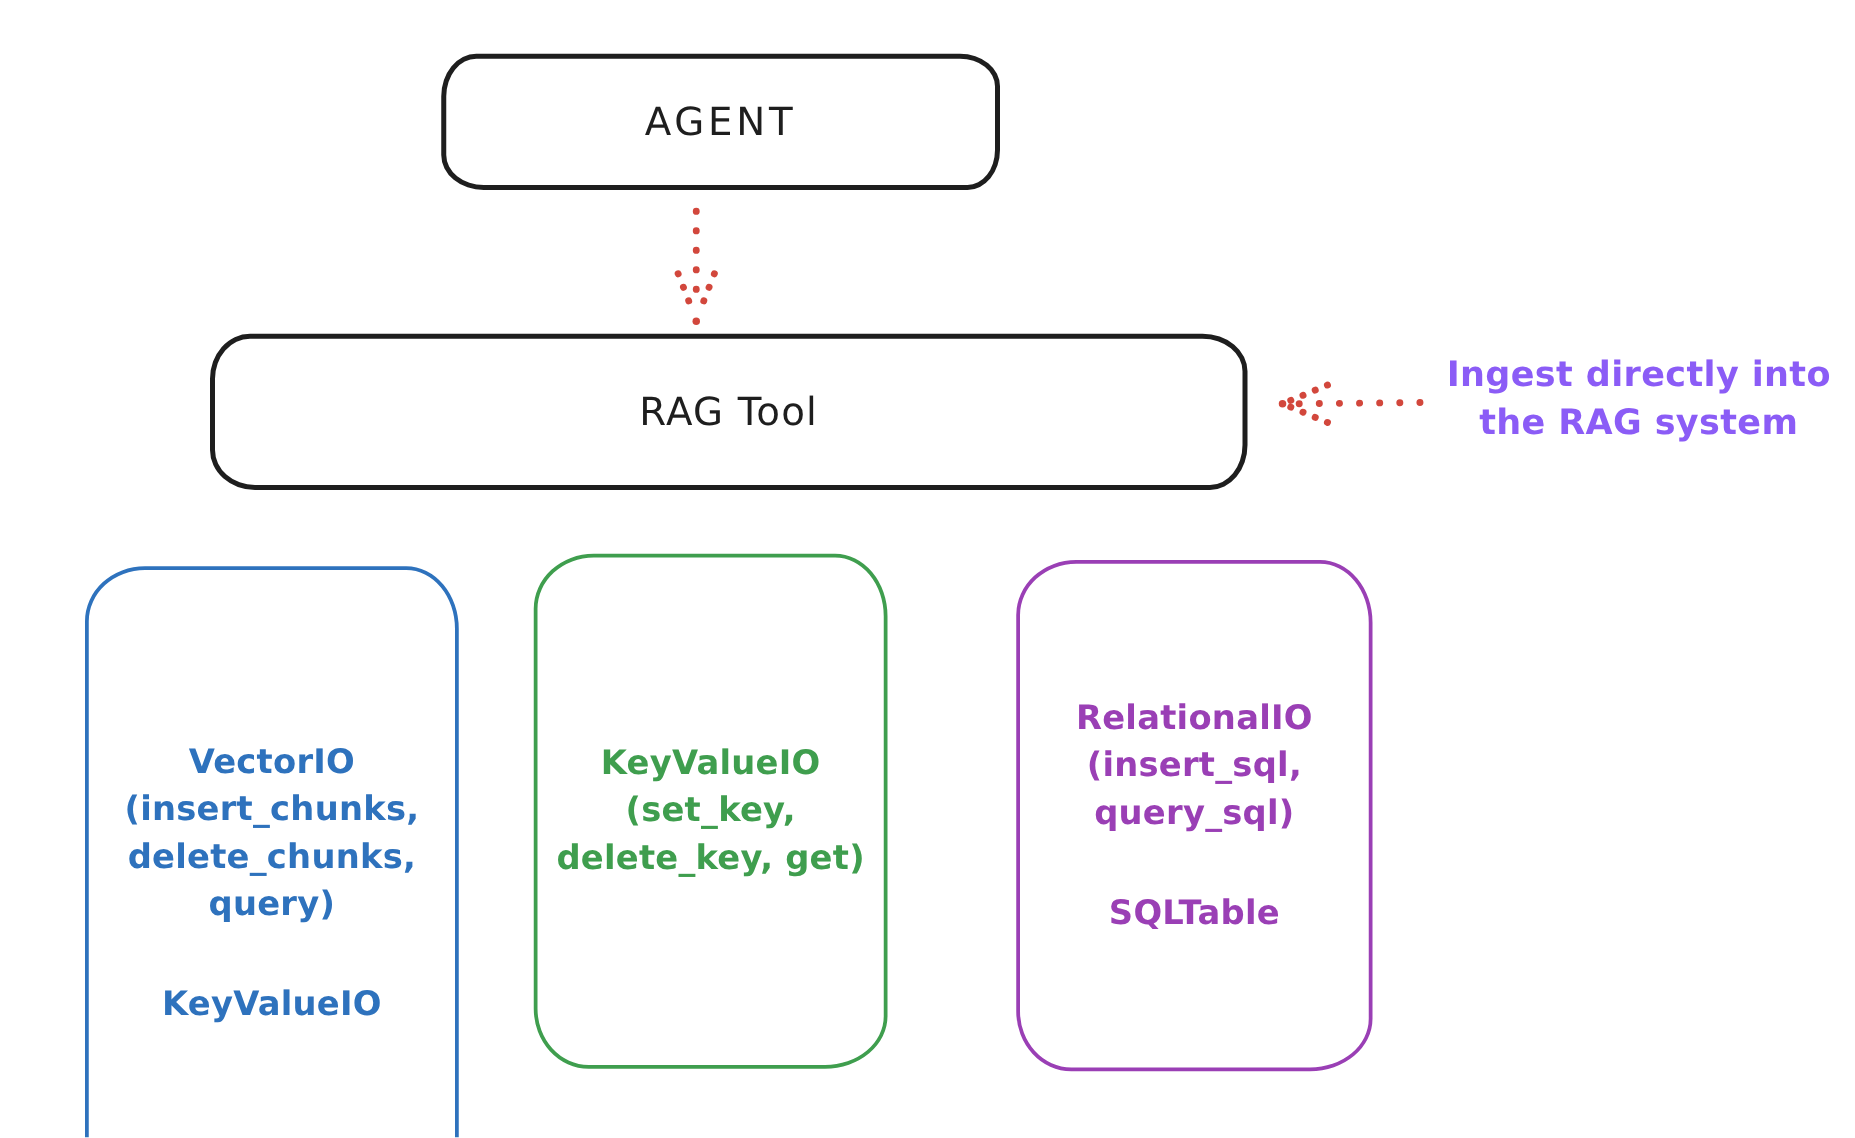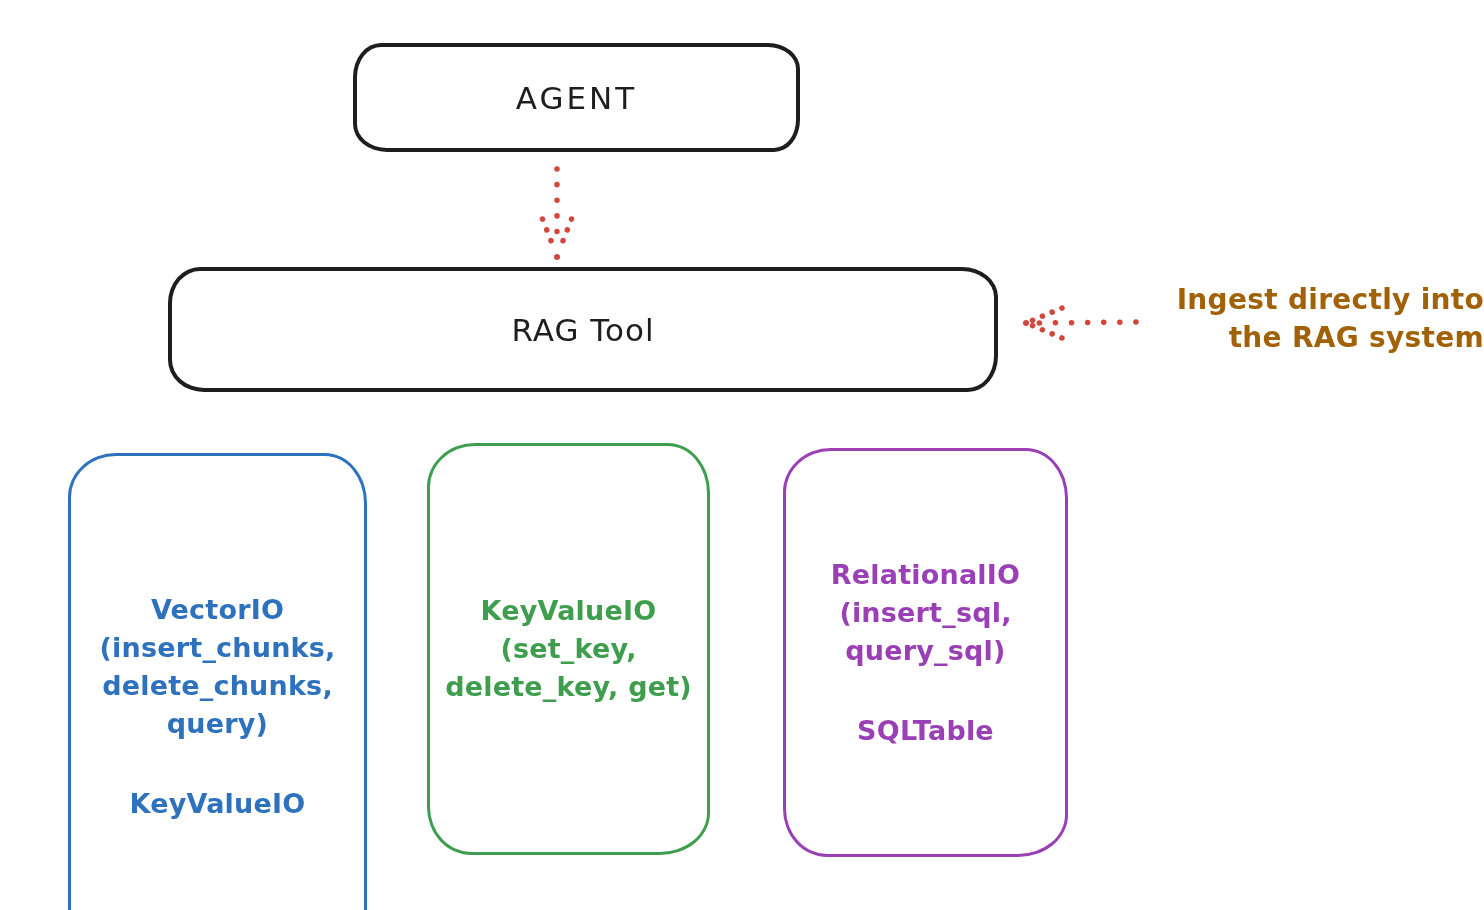--- a/index.html
+++ b/index.html
@@ -102,37 +102,37 @@
       <path d="M557 257 L557 257.01" stroke-width="6"></path>
     </g>
     <g fill="none" stroke-linecap="round" style="stroke: rgb(210, 71, 60);">
       <path d="M1136 322 L1038 323" stroke-width="5.5" stroke-dasharray="0.1 16"></path>
       <path d="M1062 308 L1031 321" stroke-width="5.5" stroke-dasharray="0.1 10.5"></path>
       <path d="M1062 338 L1031 325" stroke-width="5.5" stroke-dasharray="0.1 10.5"></path>
       <path d="M1026 323 L1026.01 323" stroke-width="6"></path>
     </g>
   </svg>
 
-  <div class="annotation" style="color: #a16207; text-align: right;">Ingest directly into
+  <div class="annotation" style="color: #8b5cf6;">Ingest directly into
 the RAG system</div>
 
   <div class="box store-box store-vector" style="border-color: rgb(46, 114, 189); color: rgb(46, 114, 189);">
     <div class="store-iface">VectorIO
 (insert_chunks,
 delete_chunks,
 query)</div>
     <div class="store-index">KeyValueIO</div>
   </div>
 
   <div class="box store-box store-kv" style="border-color: rgb(63, 158, 78); color: rgb(63, 158, 78);">
     <div class="store-iface">KeyValueIO
 (set_key,
 delete_key, get)</div>
   </div>
 
-  <div class="box store-box store-rel" style="border-color: rgb(154, 63, 181); color: rgb(154, 63, 181);">
+  <div class="box store-box store-rel" style="border-color: rgb(154, 63, 181); color: rgb(154, 63, 181); margin-left: 30px;">
     <div class="store-iface">RelationalIO
 (insert_sql,
 query_sql)</div>
     <div class="store-index">SQLTable</div>
   </div>
 
 </div>
 
 </body></html>

